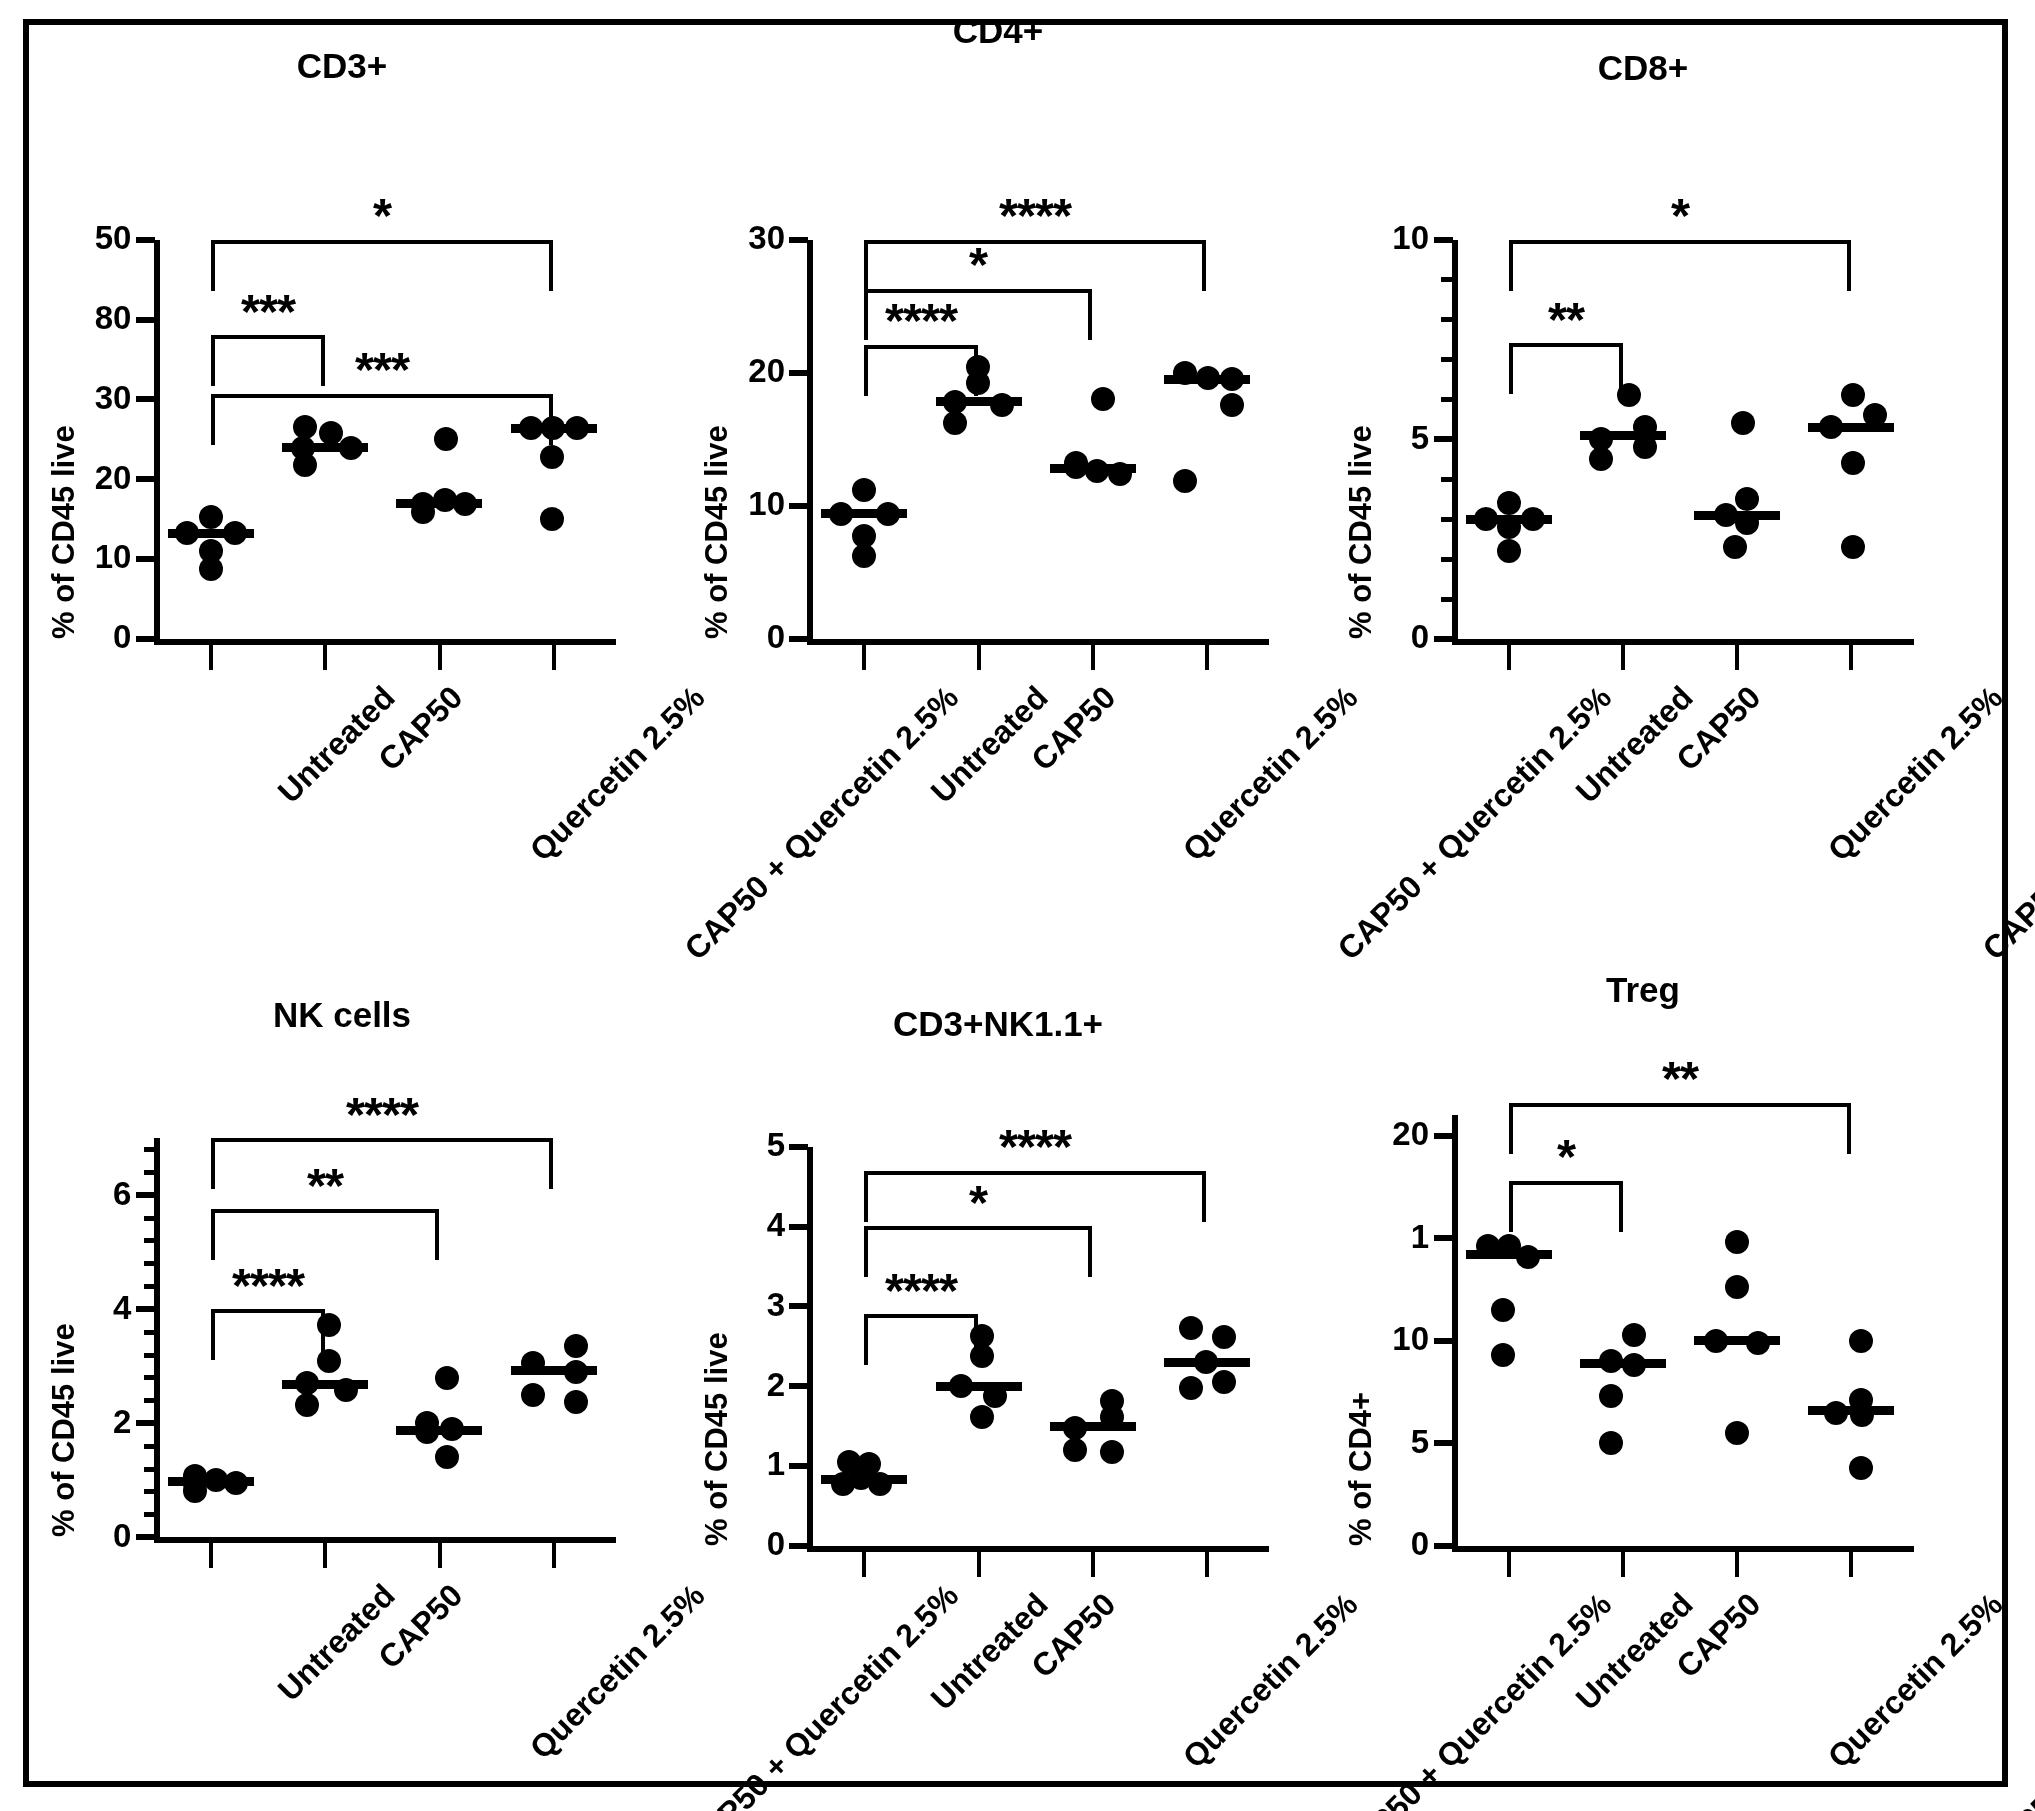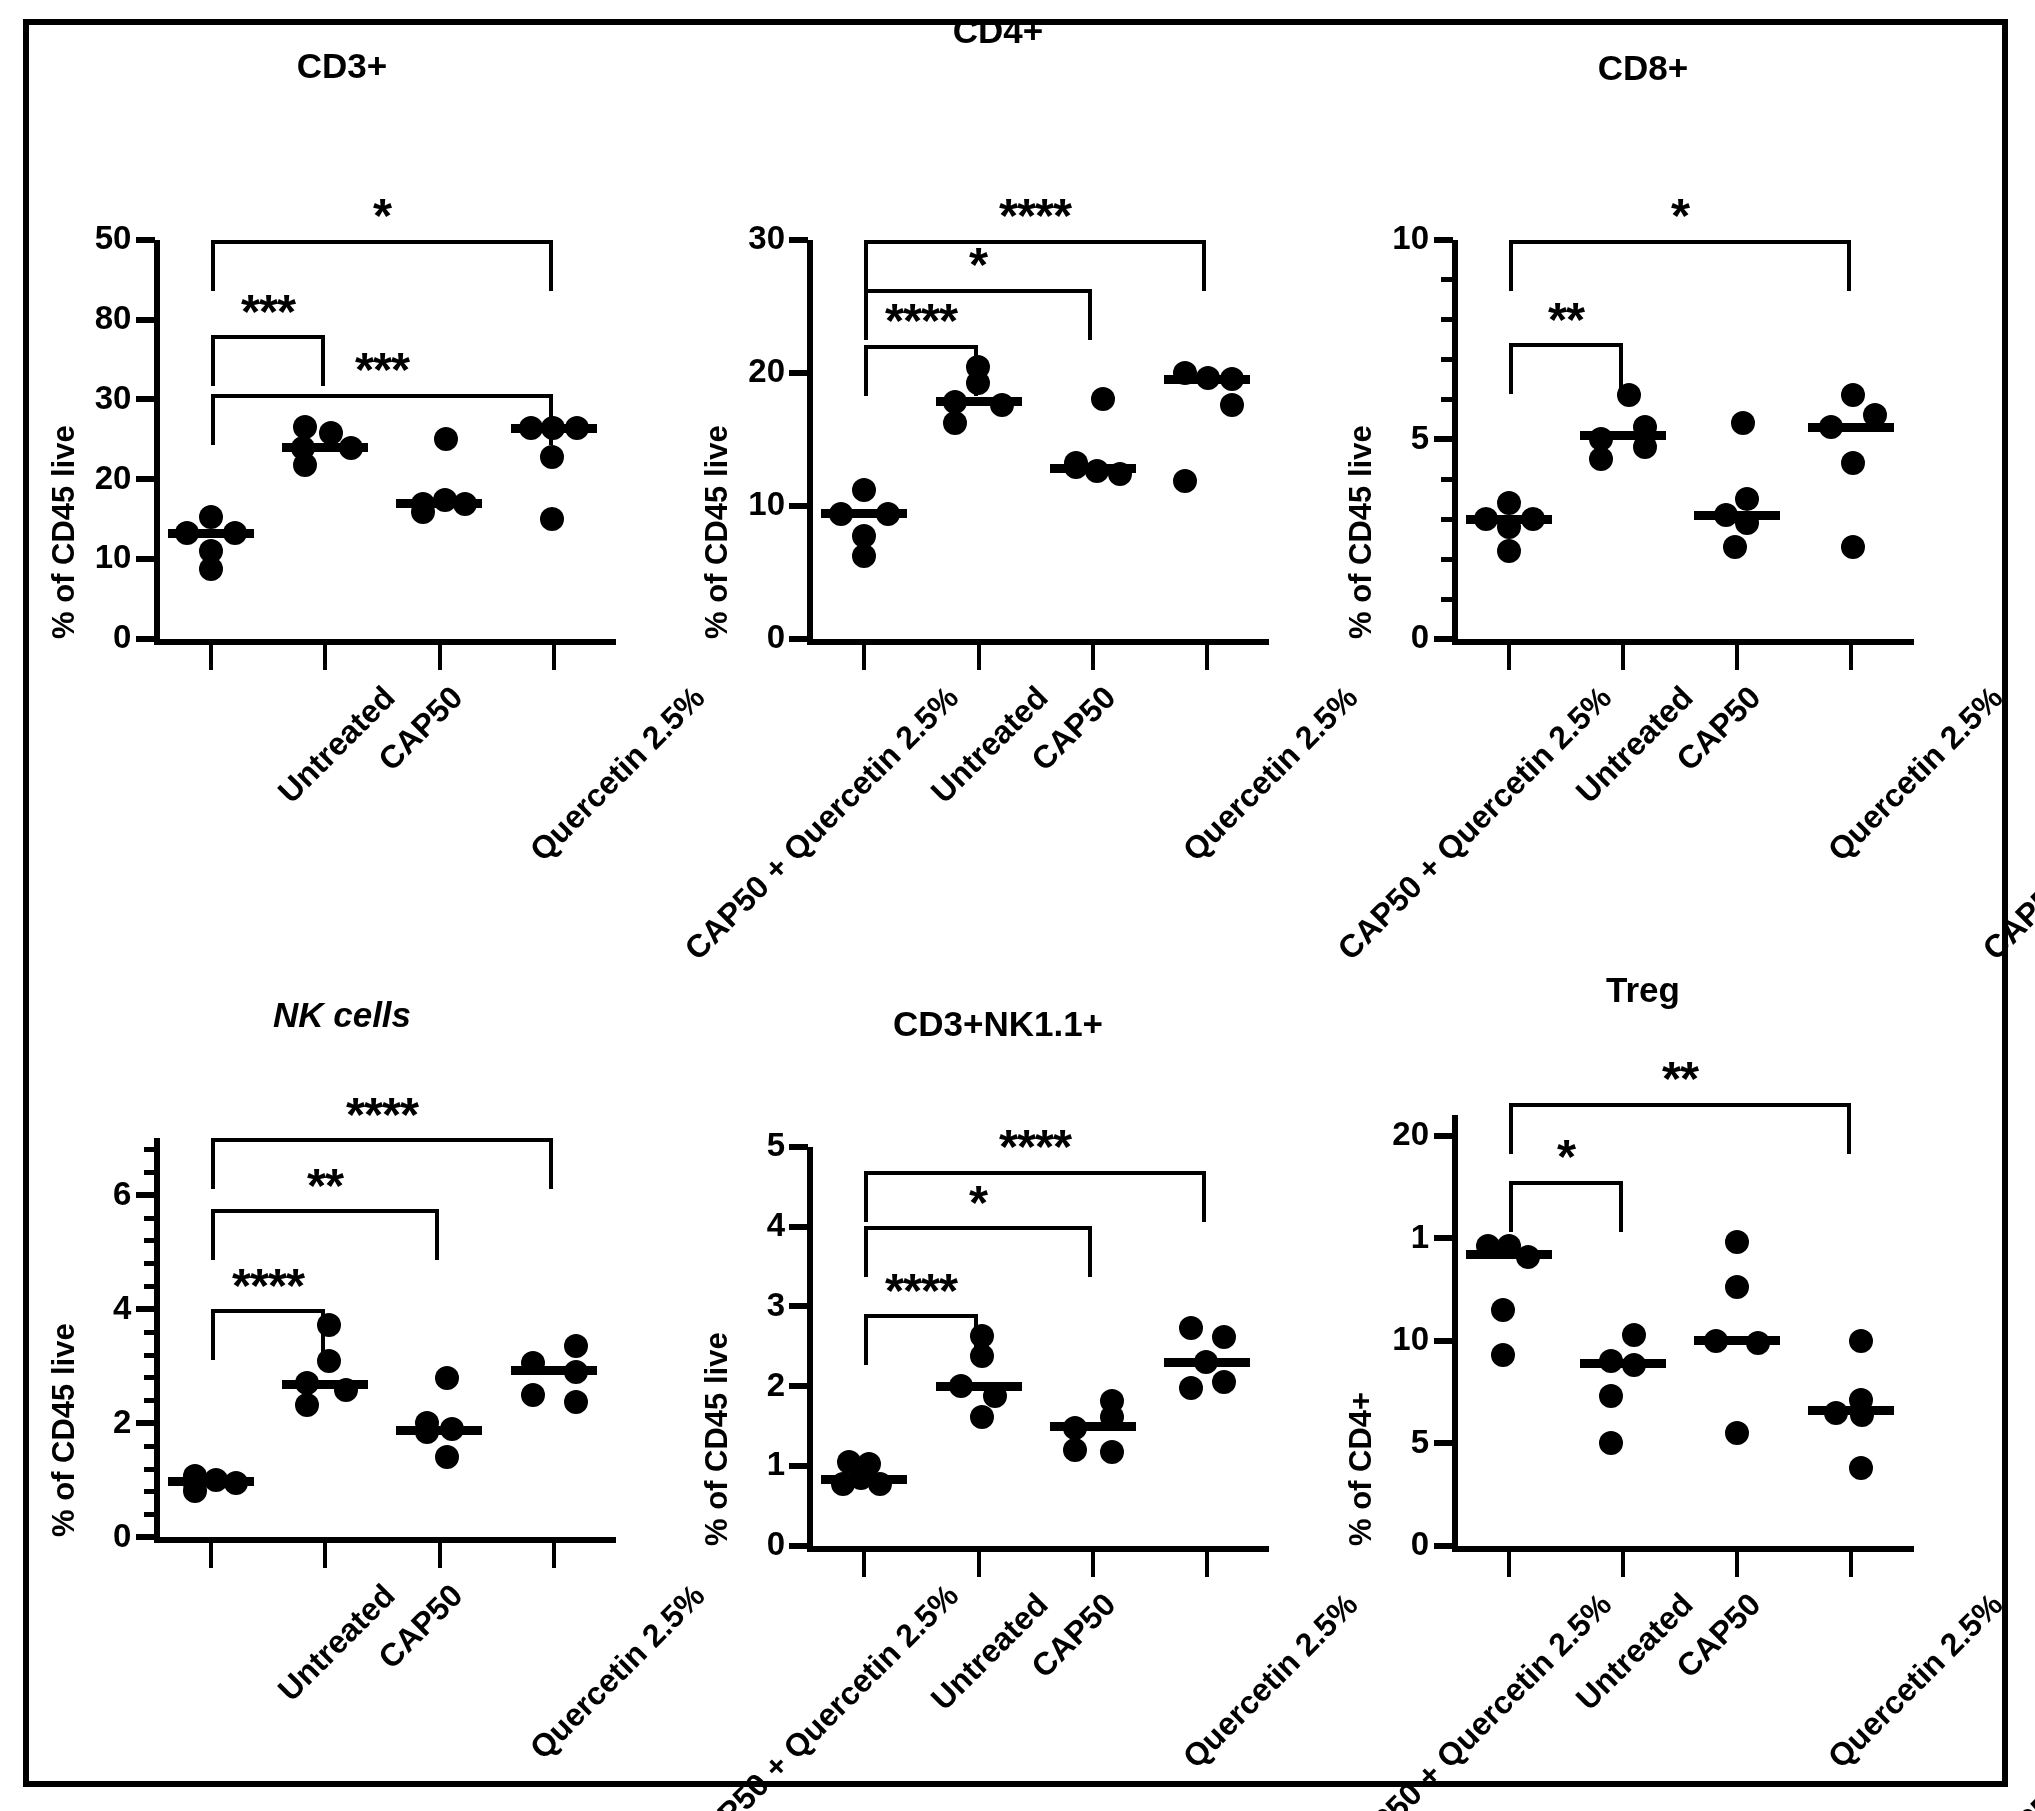--- a/index.html
+++ b/index.html
@@ -226,21 +226,21 @@
     <div class="r" style="height: 51px; left: 338px;"></div>
   </div>
 <div class="star" style="left: 1566px; top: 187px; width: 228px; font-size: 49px;">*</div>
 <div class="brk" style="left: 1509px; top: 343px; width: 114px; height: 51px;">
     <div class="h" style="width: 114px;"></div>
     <div class="l" style="height: 51px;"></div>
     <div class="r" style="height: 51px; left: 110px;"></div>
   </div>
 <div class="star" style="left: 1452px; top: 291px; width: 228px; font-size: 49px;">**</div>
 <div class="panel" style="left: 0px; top: 0px; width: 0px; height: 0px;"></div>
-<div class="title" style="left: 68px; top: 995px; width: 548px; font-size: 35px; font-style: italic;">NK cells</div>
+<div class="title" style="left: 68px; top: 995px; width: 548px; font-size: 35px;">NK cells</div>
 <div class="ylabel" style="left: 46px; top: 1537px; font-size: 31px;">% of CD45 live</div>
 <div class="axisY" style="left: 154px; top: 1138px; width: 5.7px; height: 403px;"></div>
 <div class="axisX" style="left: 154px; top: 1537px; width: 462px; height: 5.7px;"></div>
 <div class="tick" style="left: 136px; top: 1534px; width: 19.4px; height: 5.7px;"></div>
 <div class="tlabel" style="left: 11.4px; top: 1517px; width: 120px; font-size: 33px;">0</div>
 <div class="tick" style="left: 136px; top: 1420px; width: 19.4px; height: 5.7px;"></div>
 <div class="tlabel" style="left: 11.4px; top: 1403px; width: 120px; font-size: 33px;">2</div>
 <div class="tick" style="left: 136px; top: 1306px; width: 19.4px; height: 5.7px;"></div>
 <div class="tlabel" style="left: 11.4px; top: 1289px; width: 120px; font-size: 33px;">4</div>
 <div class="tick" style="left: 136px; top: 1192px; width: 19.4px; height: 5.7px;"></div>

